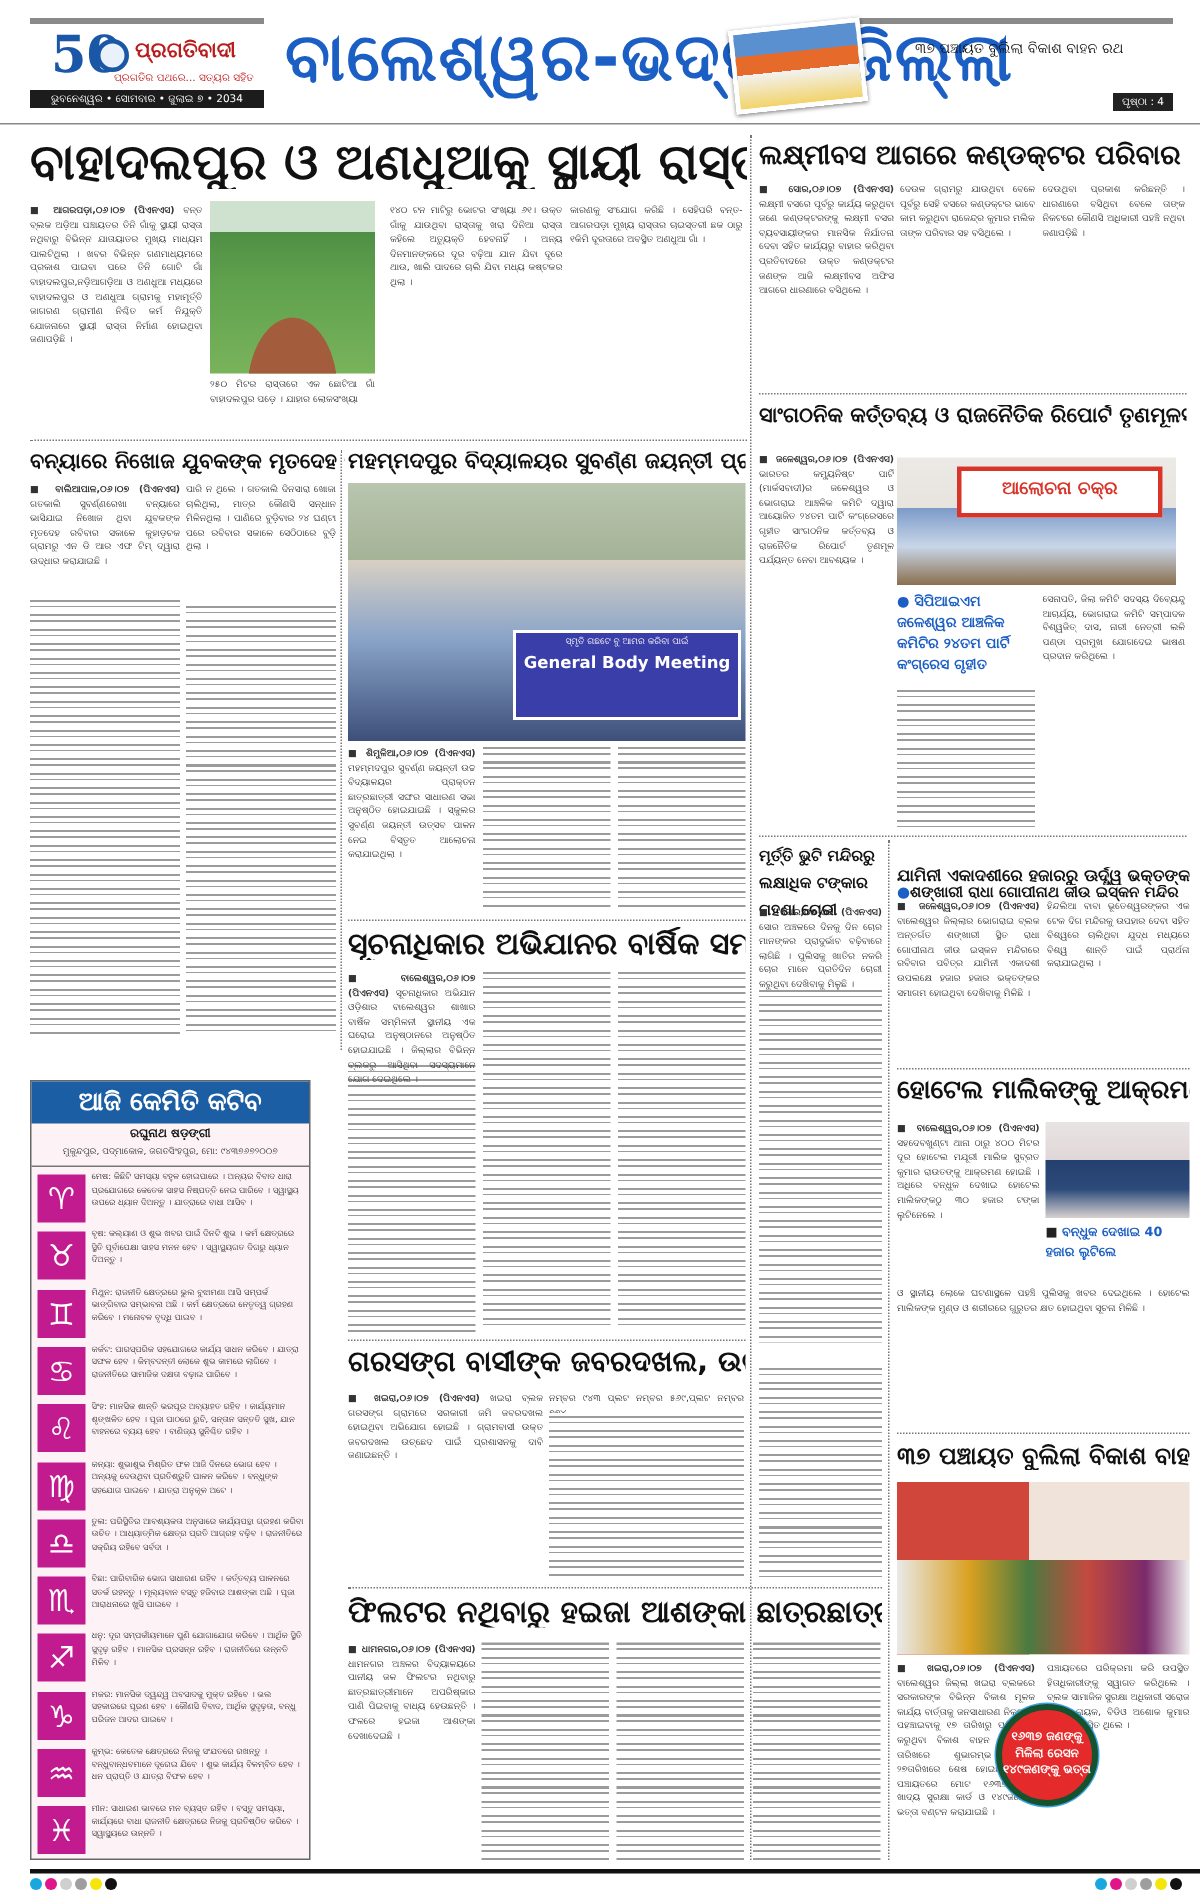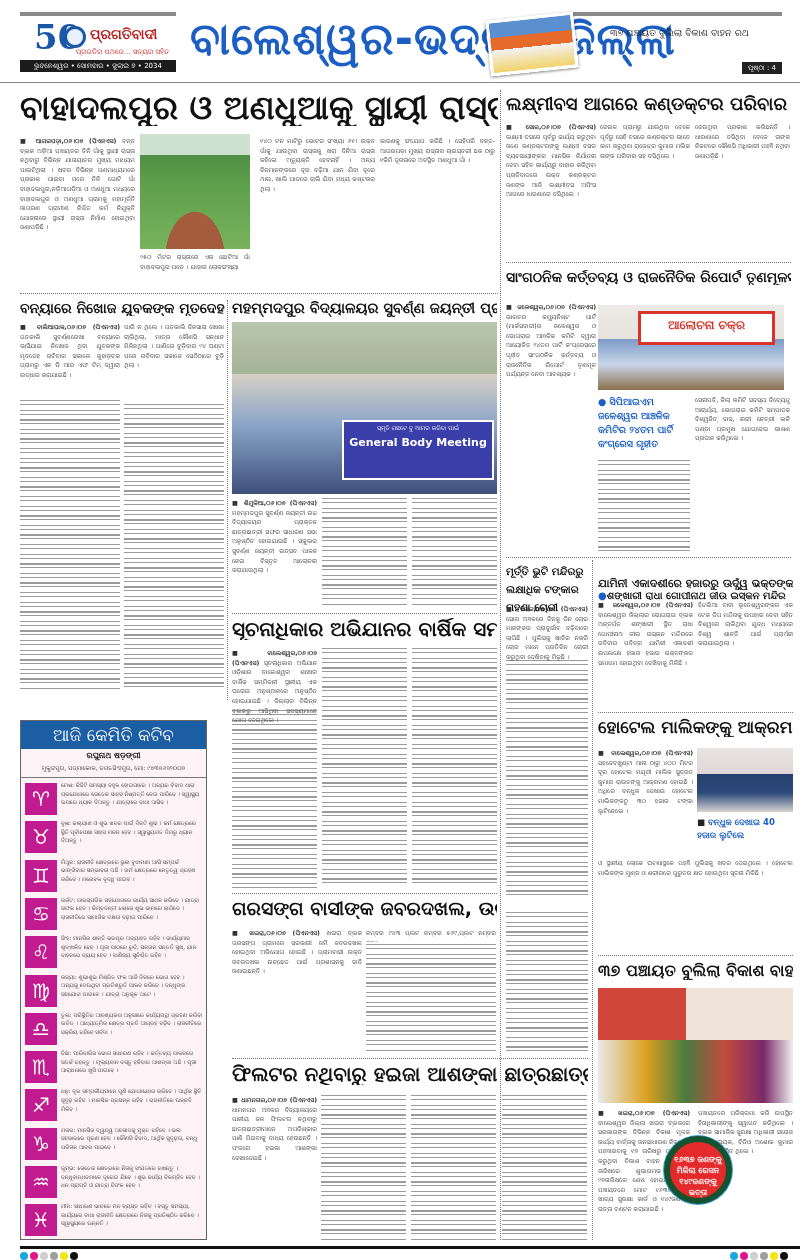--- a/index.html
+++ b/index.html
@@ -43,25 +43,25 @@
       radial-gradient(ellipse 45% 70% at 50% 110%, #a35c3c 0%, #a35c3c 60%, transparent 61%),
       linear-gradient(180deg,#cfe2cf 0%,#cfe2cf 18%,#4f8f45 18%,#5ea04c 45%,#79b35c 100%); }
   .meeting-photo { background:linear-gradient(180deg,#b9c6b0 0%,#a4b296 30%,#d8d0c4 30%,#8aa4c8 60%,#3d4f7a 100%); }
   .banner { position:absolute; left:260px; top:80px; width:220px; height:64px; background:#3a3ea8; border:2px solid #fff; color:#fff; font-size:13px; font-weight:bold; text-align:center; padding-top:14px; }
   .banner small { display:block; font-size:6px; font-weight:normal; margin-top:-12px; margin-bottom:4px; }
   .confer-photo { background:linear-gradient(180deg,#eceae6 0%,#e7e4de 40%,#7d9bc9 40%,#c8d6e8 70%,#8a6f4e 100%); }
   .conf-banner { position:absolute; left:40px; top:6px; width:137px; height:34px; background:#fff; border:3px solid #d8342a; color:#d8342a; font-size:12px; font-weight:bold; text-align:center; line-height:22px; }
   .injured-photo { background:linear-gradient(180deg,#e8e4e4 0%,#e0d6d8 40%,#24406e 40%,#2c4a7a 70%,#d7d2d0 100%); }
   .rally-photo { background:linear-gradient(90deg,#d0463a 0%,#d0463a 45%,#f0e4da 45%,#f0e4da 100%); }
   .rally-photo::after { content:""; position:absolute; left:0; right:0; bottom:0; height:55%; background:linear-gradient(90deg,#e9e9e9 0%,#d9a020 25%,#4a7a40 45%,#c34a3e 65%,#7a2a6a 85%,#eee 100%); }
-  .ration-badge { position:absolute; width:68px; height:68px; border-radius:50%; background:#e42a2a; border:6px solid #14532d; box-shadow:0 0 0 1px #3aa0e0; color:#fff; font-size:8px; font-weight:bold; text-align:center; line-height:11px; padding-top:12px; }
+  .ration-badge { position:absolute; width:68px; height:68px; border-radius:50%; background:#e42a2a; border:4px solid #14532d; box-shadow:0 0 0 1px #3aa0e0; color:#fff; font-size:8px; font-weight:bold; text-align:center; line-height:11px; padding-top:12px; }
 
   
   .horo-box { position:absolute; left:20px; top:720px; width:187px; height:520px; border:1px solid #666; background:#fdf3f7; }
-  .horo-title { position:absolute; left:0; top:0; width:185px; height:28px; background:#1b5ea4; color:#fff; font-size:17px; font-weight:normal; text-align:center; line-height:28px; }
+  .horo-title { position:absolute; left:0; top:0; width:185px; height:28px; background:#1b5ea4; color:#fff; font-size:17px; font-weight:bold; text-align:center; line-height:28px; }
   .horo-author { position:absolute; left:0; top:30px; width:185px; font-size:8px; font-weight:bold; text-align:center; color:#111; }
   .horo-addr { position:absolute; left:0; top:43px; width:185px; font-size:6px; text-align:center; color:#333; }
   .horo-sep { position:absolute; left:0; top:56px; width:185px; height:1px; background:#777; }
   .sign { position:absolute; left:4px; width:178px; height:37px; }
   .sign .ico { position:absolute; left:0; top:2px; width:32px; height:32px; background:#c21a8f; color:#fff; font-size:20px; text-align:center; line-height:32px; }
   .sign .txt { position:absolute; left:36px; top:0; width:142px; font-size:5.6px; line-height:8.6px; color:#333; overflow:hidden; height:37px; }
 
   .footer-rule { position:absolute; left:20px; top:1246px; width:780px; height:3px; background:#111; }
   .reg { position:absolute; top:1252px; display:flex; gap:2px; }
   .reg span { width:8px; height:8px; border-radius:50%; display:inline-block; }

